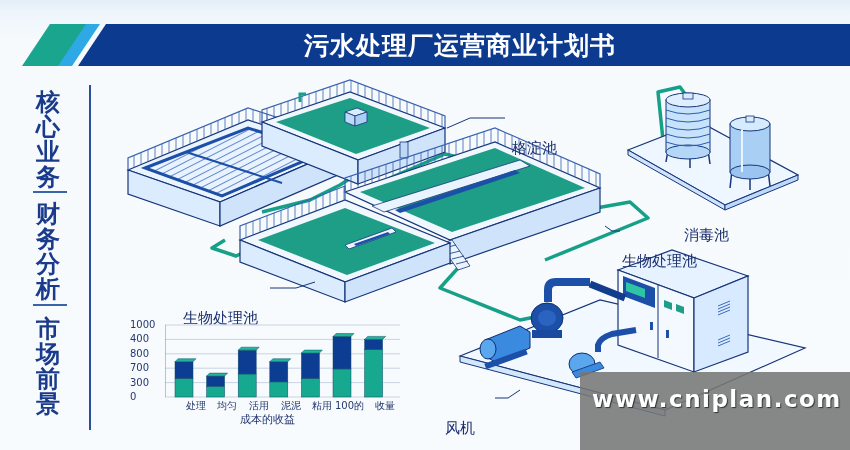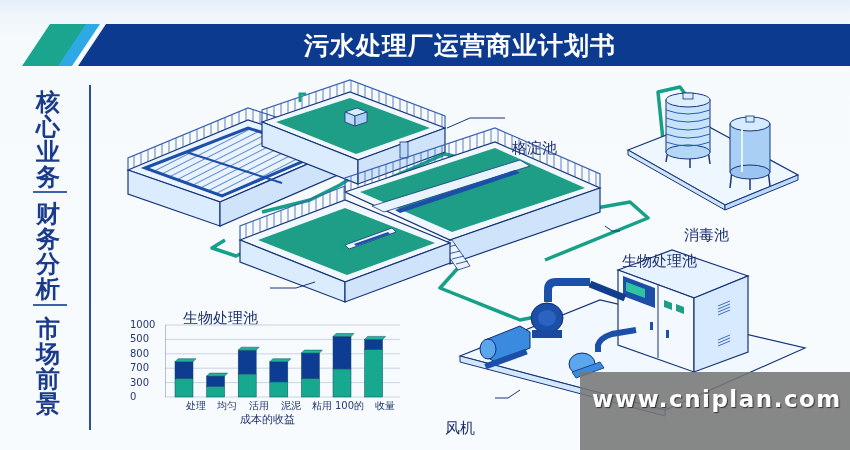--- a/index.html
+++ b/index.html
@@ -242,21 +242,21 @@
 </svg>
 
 <div class="callout" style="left:512px; top:109px">格淀池</div>
 <div class="callout" style="left:684px; top:196px">消毒池</div>
 <div class="callout" style="left:622px; top:222px">生物处理池</div>
 <div class="callout" style="left:183px; top:279px">生物处理池</div>
 <div class="callout" style="left:445px; top:389px">风机</div>
 
 <div class="chart">
   <div class="tick" style="top:5px">1000</div>
-  <div class="tick" style="top:19px">500</div>
+  <div class="tick" style="top:19px">400</div>
   <div class="tick" style="top:34px">800</div>
   <div class="tick" style="top:48px">700</div>
   <div class="tick" style="top:63px">300</div>
   <div class="tick" style="top:77px">0</div>
   <svg id="chart-svg" style="position:absolute; left:35px; top:0" width="235" height="85" viewBox="0 0 235 85">
       <line x1="0" y1="10" x2="235" y2="10" stroke="#c9d3e3" stroke-width="1"></line>
       <line x1="0" y1="24.4" x2="235" y2="24.4" stroke="#c9d3e3" stroke-width="1"></line>
       <line x1="0" y1="38.8" x2="235" y2="38.8" stroke="#c9d3e3" stroke-width="1"></line>
       <line x1="0" y1="53.2" x2="235" y2="53.2" stroke="#c9d3e3" stroke-width="1"></line>
       <line x1="0" y1="67.6" x2="235" y2="67.6" stroke="#c9d3e3" stroke-width="1"></line>

